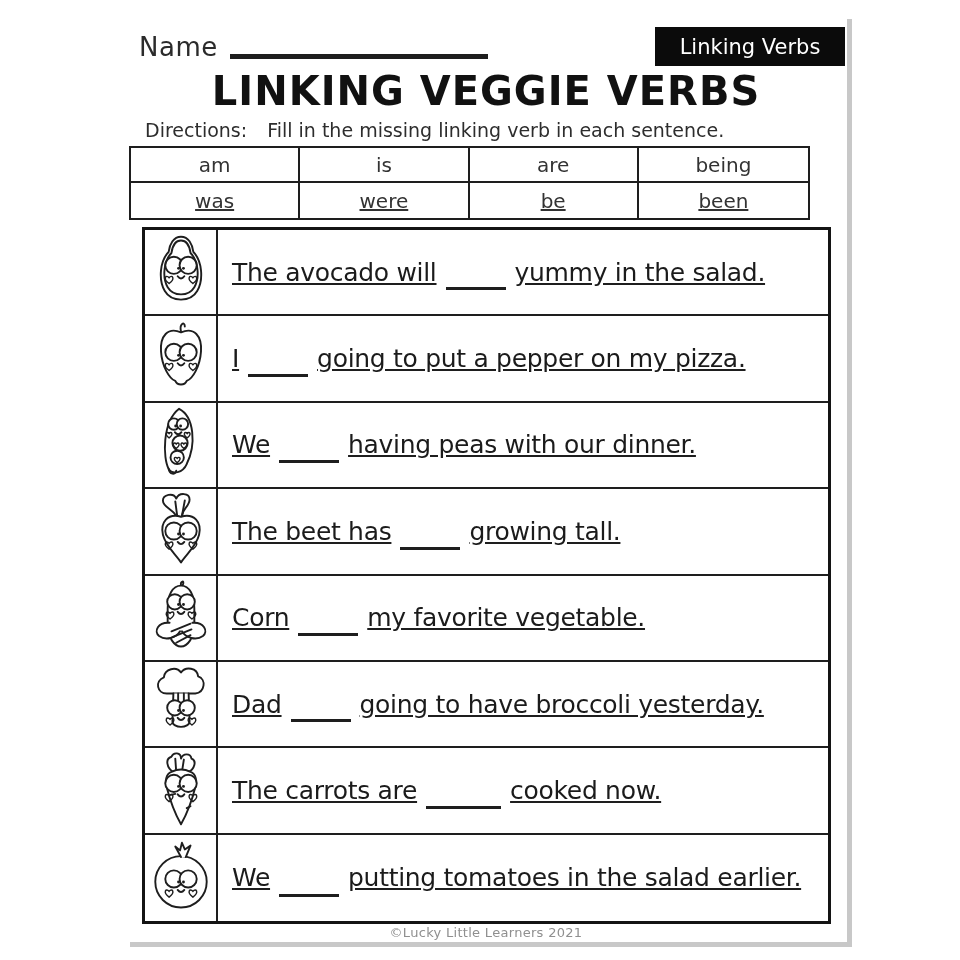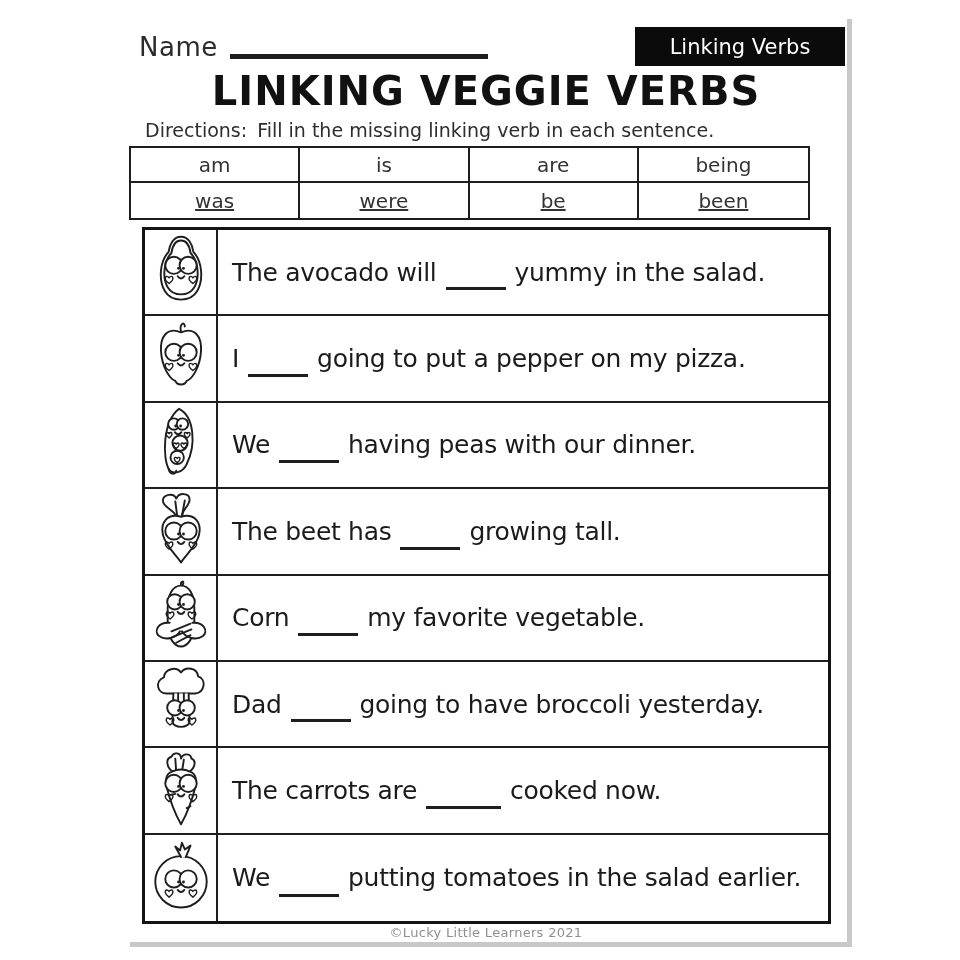--- a/index.html
+++ b/index.html
@@ -12,38 +12,38 @@
   *{box-sizing:border-box;margin:0;padding:0;}
   html,body{width:960px;height:960px;background:#ffffff;overflow:hidden;
     font-family:"DejaVu Sans",sans-serif;color:var(--ink);}
   .sheet{position:absolute;left:125px;top:14px;width:722px;height:928px;
     background:#fff;box-shadow:5px 5px 0 var(--shadow);}
   
   .name-row{position:absolute;left:14px;top:18px;display:flex;align-items:flex-end;}
   .name-label{font-size:26px;color:#2b2b2b;letter-spacing:.5px;}
   .name-line{display:inline-block;width:258px;height:5px;background:var(--ink);
     margin-left:12px;margin-bottom:3px;}
-  .badge{position:absolute;right:2px;top:13px;width:210px;height:39px;
+  .badge{position:absolute;right:2px;top:13px;width:190px;height:39px;
     background:var(--badge-bg);color:var(--badge-text);display:flex;
     align-items:center;justify-content:center;font-size:21px;}
   .title{position:absolute;left:0;right:0;top:54px;text-align:center;
     font-size:40px;font-weight:900;letter-spacing:1px;color:#111;}
   .directions{position:absolute;left:20px;top:105px;font-size:19px;color:#2d2d2d;}
-  .directions .dir-text{margin-left:10px;}
+  .directions .dir-text{margin-left:20px;}
   
   .wordbank{position:absolute;left:4px;top:132px;width:681px;
     border:2.5px solid var(--ink);display:grid;grid-template-columns:repeat(4,1fr);}
   .wb-cell{height:35px;display:flex;align-items:center;justify-content:center;
     font-size:20px;color:#333;border-right:2px solid var(--ink);
     border-bottom:2px solid var(--ink);}
   .wb-cell:nth-child(4n){border-right:none;}
   .wb-cell:nth-child(n+5){border-bottom:none;text-decoration:underline;}
   
   .ex-table{position:absolute;left:17px;top:213px;width:689px;
-    border:3px solid #141414;background:#fff;}
+    border:3px solid #141414;background:#fff;text-decoration:underline;}
   .ex-row{display:flex;height:86.4px;border-bottom:2.5px solid var(--ink);}
   .ex-row:last-child{border-bottom:none;}
   .icon-cell{width:73px;min-width:73px;border-right:2.5px solid var(--ink);
     display:flex;align-items:center;justify-content:center;overflow:hidden;}
   .veggie{width:62px;height:80px;}
   .sentence{flex:1;display:flex;align-items:center;padding-left:14px;
     font-size:25px;letter-spacing:-0.3px;white-space:nowrap;overflow:hidden;color:#1b1b1b;}
   .blank{display:inline-block;height:4px;border-bottom:3px solid var(--ink);
     margin:0 9px 3px 9px;align-self:flex-end;margin-bottom:24px;}
   .footer{position:absolute;left:0;right:0;top:911px;text-align:center;

